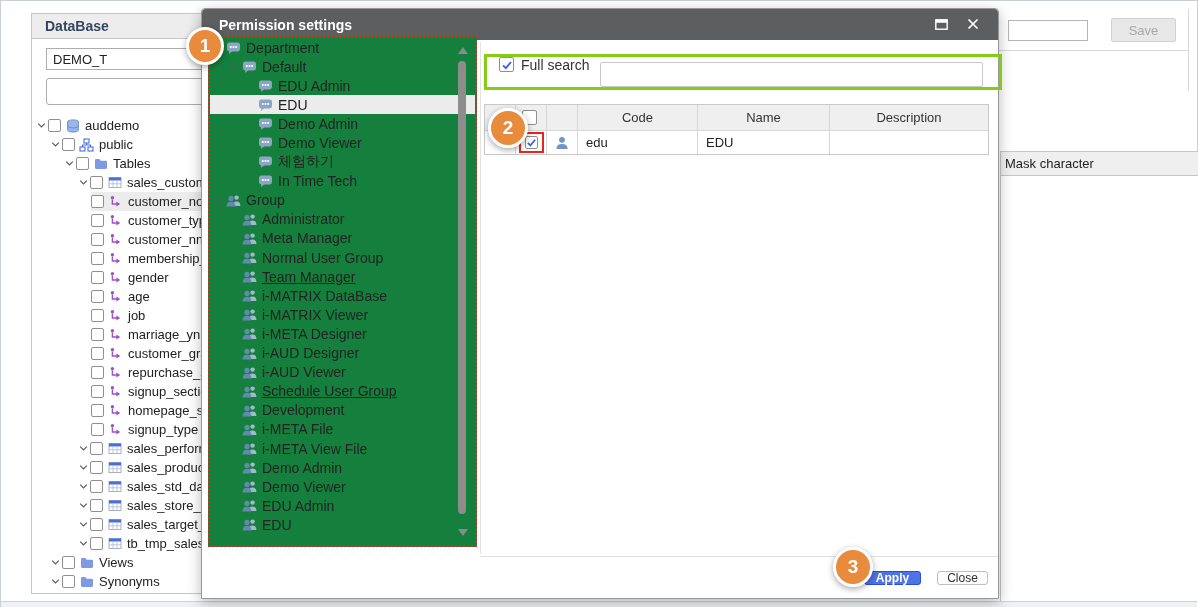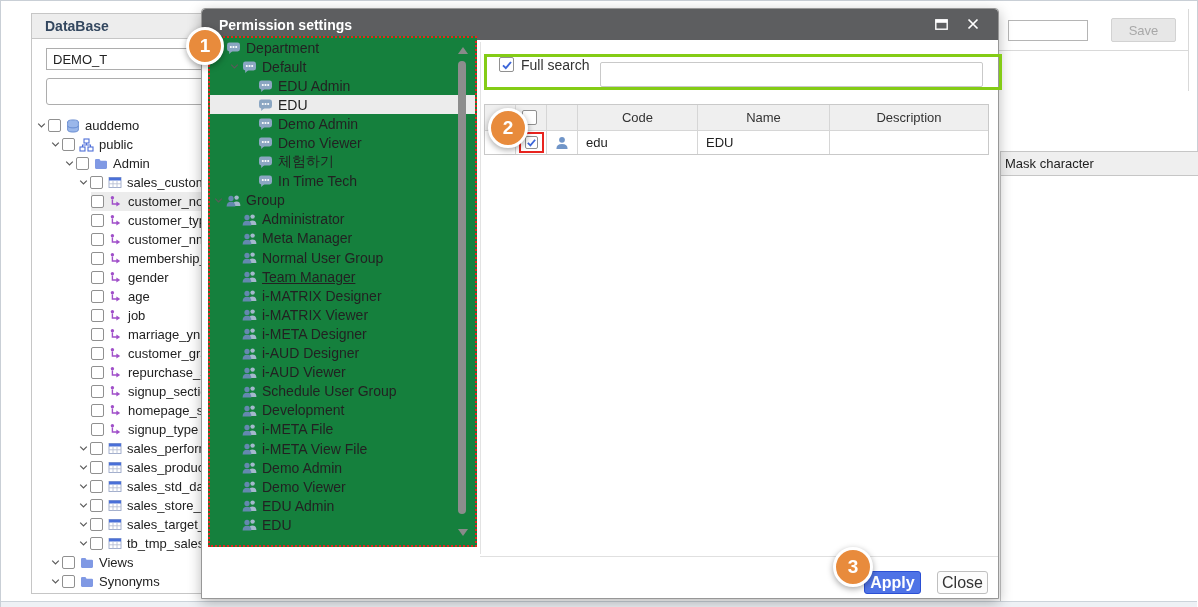--- a/index.html
+++ b/index.html
@@ -82,21 +82,21 @@
   .pt-cell{ display:flex; align-items:center; justify-content:center;
     border-right:1px solid #d6d6d6; overflow:hidden; }
   .pt-cell:last-child{ border-right:none; }
   .pt-cell.left{ justify-content:flex-start; padding-left:8px; }
   .pt-cell.header-label{ color:#333; }
   .redbox{ display:inline-flex; align-items:center; justify-content:center;
     border:2px solid var(--red,#e8241f); padding:2px 4px; }
   .redbox .cb{ margin-right:0; }
 
   .modal-footer-line{ position:absolute; left:278px; right:0; top:547px; height:1px; background:#e0e0e0; }
-  .btn{ position:absolute; height:23px; font-size:16px; border-radius:3px; cursor:pointer;
+  .btn{ position:absolute; height:14px; font-size:12px; border-radius:3px; cursor:pointer;
     font-family:inherit; display:flex; align-items:center; justify-content:center; }
   .btn-apply{ left:662px; top:562px; width:57px; background:var(--blue,#4f73e6);
     border:1px solid #2b4fd4; color:#fff; font-weight:bold; }
   .btn-close{ left:735px; top:562px; width:51px; background:#fcfcfc;
     border:1px solid #bfbfbf; color:#333; }
 
   
   .tb-input{ position:absolute; left:1007px; top:19px; width:80px; height:21px;
     border:1px solid #b5b5b5; font-size:13px; padding:0 5px; font-family:inherit; }
   .btn-save{ position:absolute; left:1110px; top:17px; width:65px; height:24px;
@@ -173,21 +173,21 @@
               <path d="M1.2 2.7 L4.5 6 L7.8 2.7" fill="none" stroke="#5a5a5a" stroke-width="1.2"></path>
             </svg>
           </span>
           <span class="trow-body">
             <span class="cb"></span>
             <span class="ti">
               <svg width="14" height="13" viewBox="0 0 14 13">
                 <path d="M1 3.2 q0-1.1 1.1-1.1 h3.3 l1.2 1.6 h5.3 q1.1 0 1.1 1.1 v6 q0 1.1-1.1 1.1 H2.1 q-1.1 0-1.1-1.1 z" fill="#8099e4"></path>
               </svg>
             </span>
-            <span class="tlabel">Admin</span>
+            <span class="tlabel">Tables</span>
           </span>
         </div>
         <div class="trow" style="height: 19px; padding-left: 43px;">
           <span class="chev">
             <svg width="9" height="9" viewBox="0 0 9 9">
               <path d="M1.2 2.7 L4.5 6 L7.8 2.7" fill="none" stroke="#5a5a5a" stroke-width="1.2"></path>
             </svg>
           </span>
           <span class="trow-body">
             <span class="cb"></span>
@@ -722,21 +722,21 @@
           <div class="trow" style="height: 19.1px; padding-left: 18px;">
             <span class="chev-spacer"></span>
             <span class="ti">
               <svg width="16" height="13" viewBox="0 0 16 13">
                 <circle cx="10.6" cy="3.6" r="2.2" fill="#a4b8cd"></circle>
                 <path d="M6.8 12 q0-4.4 3.8-4.4 t3.8 4.4 z" fill="#a4b8cd"></path>
                 <circle cx="5" cy="4.4" r="2.6" fill="#6488af"></circle>
                 <path d="M0.6 12.6 q0-4.8 4.4-4.8 t4.4 4.8 z" fill="#6488af"></path>
               </svg>
             </span>
-            <span class="tlabel">i-MATRIX Designer</span>
+            <span class="tlabel">i-MATRIX DataBase</span>
           </div>
           <div class="trow" style="height: 19.1px; padding-left: 18px;">
             <span class="chev-spacer"></span>
             <span class="ti">
               <svg width="16" height="13" viewBox="0 0 16 13">
                 <circle cx="10.6" cy="3.6" r="2.2" fill="#a4b8cd"></circle>
                 <path d="M6.8 12 q0-4.4 3.8-4.4 t3.8 4.4 z" fill="#a4b8cd"></path>
                 <circle cx="5" cy="4.4" r="2.6" fill="#6488af"></circle>
                 <path d="M0.6 12.6 q0-4.8 4.4-4.8 t4.4 4.8 z" fill="#6488af"></path>
               </svg>
@@ -772,21 +772,21 @@
             <span class="ti">
               <svg width="16" height="13" viewBox="0 0 16 13">
                 <circle cx="10.6" cy="3.6" r="2.2" fill="#a4b8cd"></circle>
                 <path d="M6.8 12 q0-4.4 3.8-4.4 t3.8 4.4 z" fill="#a4b8cd"></path>
                 <circle cx="5" cy="4.4" r="2.6" fill="#6488af"></circle>
                 <path d="M0.6 12.6 q0-4.8 4.4-4.8 t4.4 4.8 z" fill="#6488af"></path>
               </svg>
             </span>
             <span class="tlabel">i-AUD Viewer</span>
           </div>
-          <div class="trow" style="height: 19.1px; padding-left: 18px;">
+          <div class="trow" style="height: 19.1px; padding-left: 18px; text-decoration: underline;">
             <span class="chev-spacer"></span>
             <span class="ti">
               <svg width="16" height="13" viewBox="0 0 16 13">
                 <circle cx="10.6" cy="3.6" r="2.2" fill="#a4b8cd"></circle>
                 <path d="M6.8 12 q0-4.4 3.8-4.4 t3.8 4.4 z" fill="#a4b8cd"></path>
                 <circle cx="5" cy="4.4" r="2.6" fill="#6488af"></circle>
                 <path d="M0.6 12.6 q0-4.8 4.4-4.8 t4.4 4.8 z" fill="#6488af"></path>
               </svg>
             </span>
             <span class="tlabel">Schedule User Group</span>

